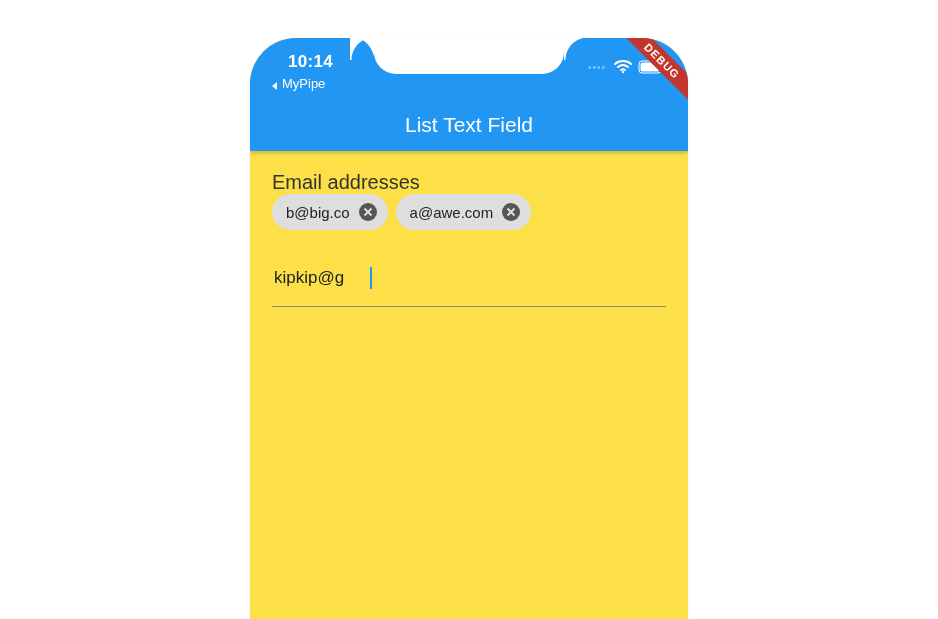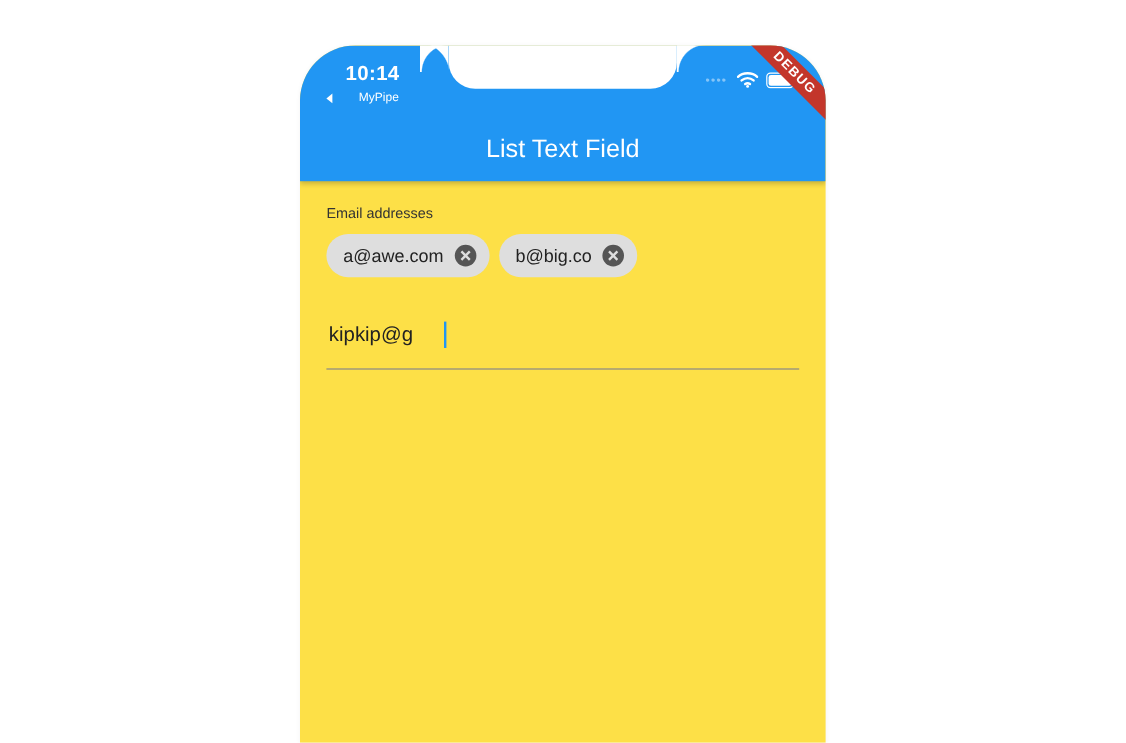--- a/index.html
+++ b/index.html
@@ -66,25 +66,25 @@
     color: #fff;
     font-size: 17px;
     font-weight: 600;
     letter-spacing: 0.3px;
   }
   .back-app {
     position: absolute;
     top: 38px;
     left: 20px;
     color: #fff;
-    font-size: 10px;
+    font-size: 13px;
     font-weight: 400;
     display: flex;
     align-items: flex-end;
-    gap: 19px;
+    gap: 2px;
   }
   .back-app svg { width:10px; height:10px; }
   .status-right {
     position: absolute;
     top: 22px;
     right: 22px;
     display: flex;
     align-items: center;
     gap: 6px;
   }
@@ -114,23 +114,22 @@
     text-align: center;
     color: #fff;
     font-size: 21px;
     font-weight: 500;
   }
 
   .content {
     padding: 20px 22px;
   }
   .field-label {
-    font-size: 12px;
+    font-size: 20px;
     color: #333;
-    margin-bottom: 10px;
   }
   .chips-row {
     display: flex;
     flex-wrap: wrap;
     gap: 8px;
     align-items: center;
     padding-bottom: 10px;
     border-bottom: 1px solid #888;
     min-height: 40px;
   }
@@ -212,37 +211,37 @@
     <div class="debug-banner">DEBUG</div>
 
     <div class="app-title">List Text Field</div>
   </div>
 
   <div class="content">
     <div class="field-label">Email addresses</div>
 
     <div class="chips-row">
       <span class="chip">
+        <span>b@big.co</span>
+        <span class="remove">
+          <svg width="20" height="20" viewBox="0 0 20 20">
+              <circle cx="10" cy="10" r="9"></circle>
+              <path d="M6.5 6.5 L13.5 13.5 M13.5 6.5 L6.5 13.5"></path>
+            </svg>
+        </span>
+      </span>
+      <span class="chip">
         <span>a@awe.com</span>
         <span class="remove">
           <svg width="20" height="20" viewBox="0 0 20 20">
               <circle cx="10" cy="10" r="9"></circle>
               <path d="M6.5 6.5 L13.5 13.5 M13.5 6.5 L6.5 13.5"></path>
             </svg>
         </span>
       </span>
-      <span class="chip">
-        <span>b@big.co</span>
-        <span class="remove">
-          <svg width="20" height="20" viewBox="0 0 20 20">
-              <circle cx="10" cy="10" r="9"></circle>
-              <path d="M6.5 6.5 L13.5 13.5 M13.5 6.5 L6.5 13.5"></path>
-            </svg>
-        </span>
-      </span>
 
       <span class="row-break"></span>
 
 
       <span style="display:inline-flex;align-items:center;justify-content:space-between;">
         <input class="text-input" type="text" value="kipkip@g" style="width: 84px;">
         <span class="caret"></span>
       </span>
     </div>
   </div>

